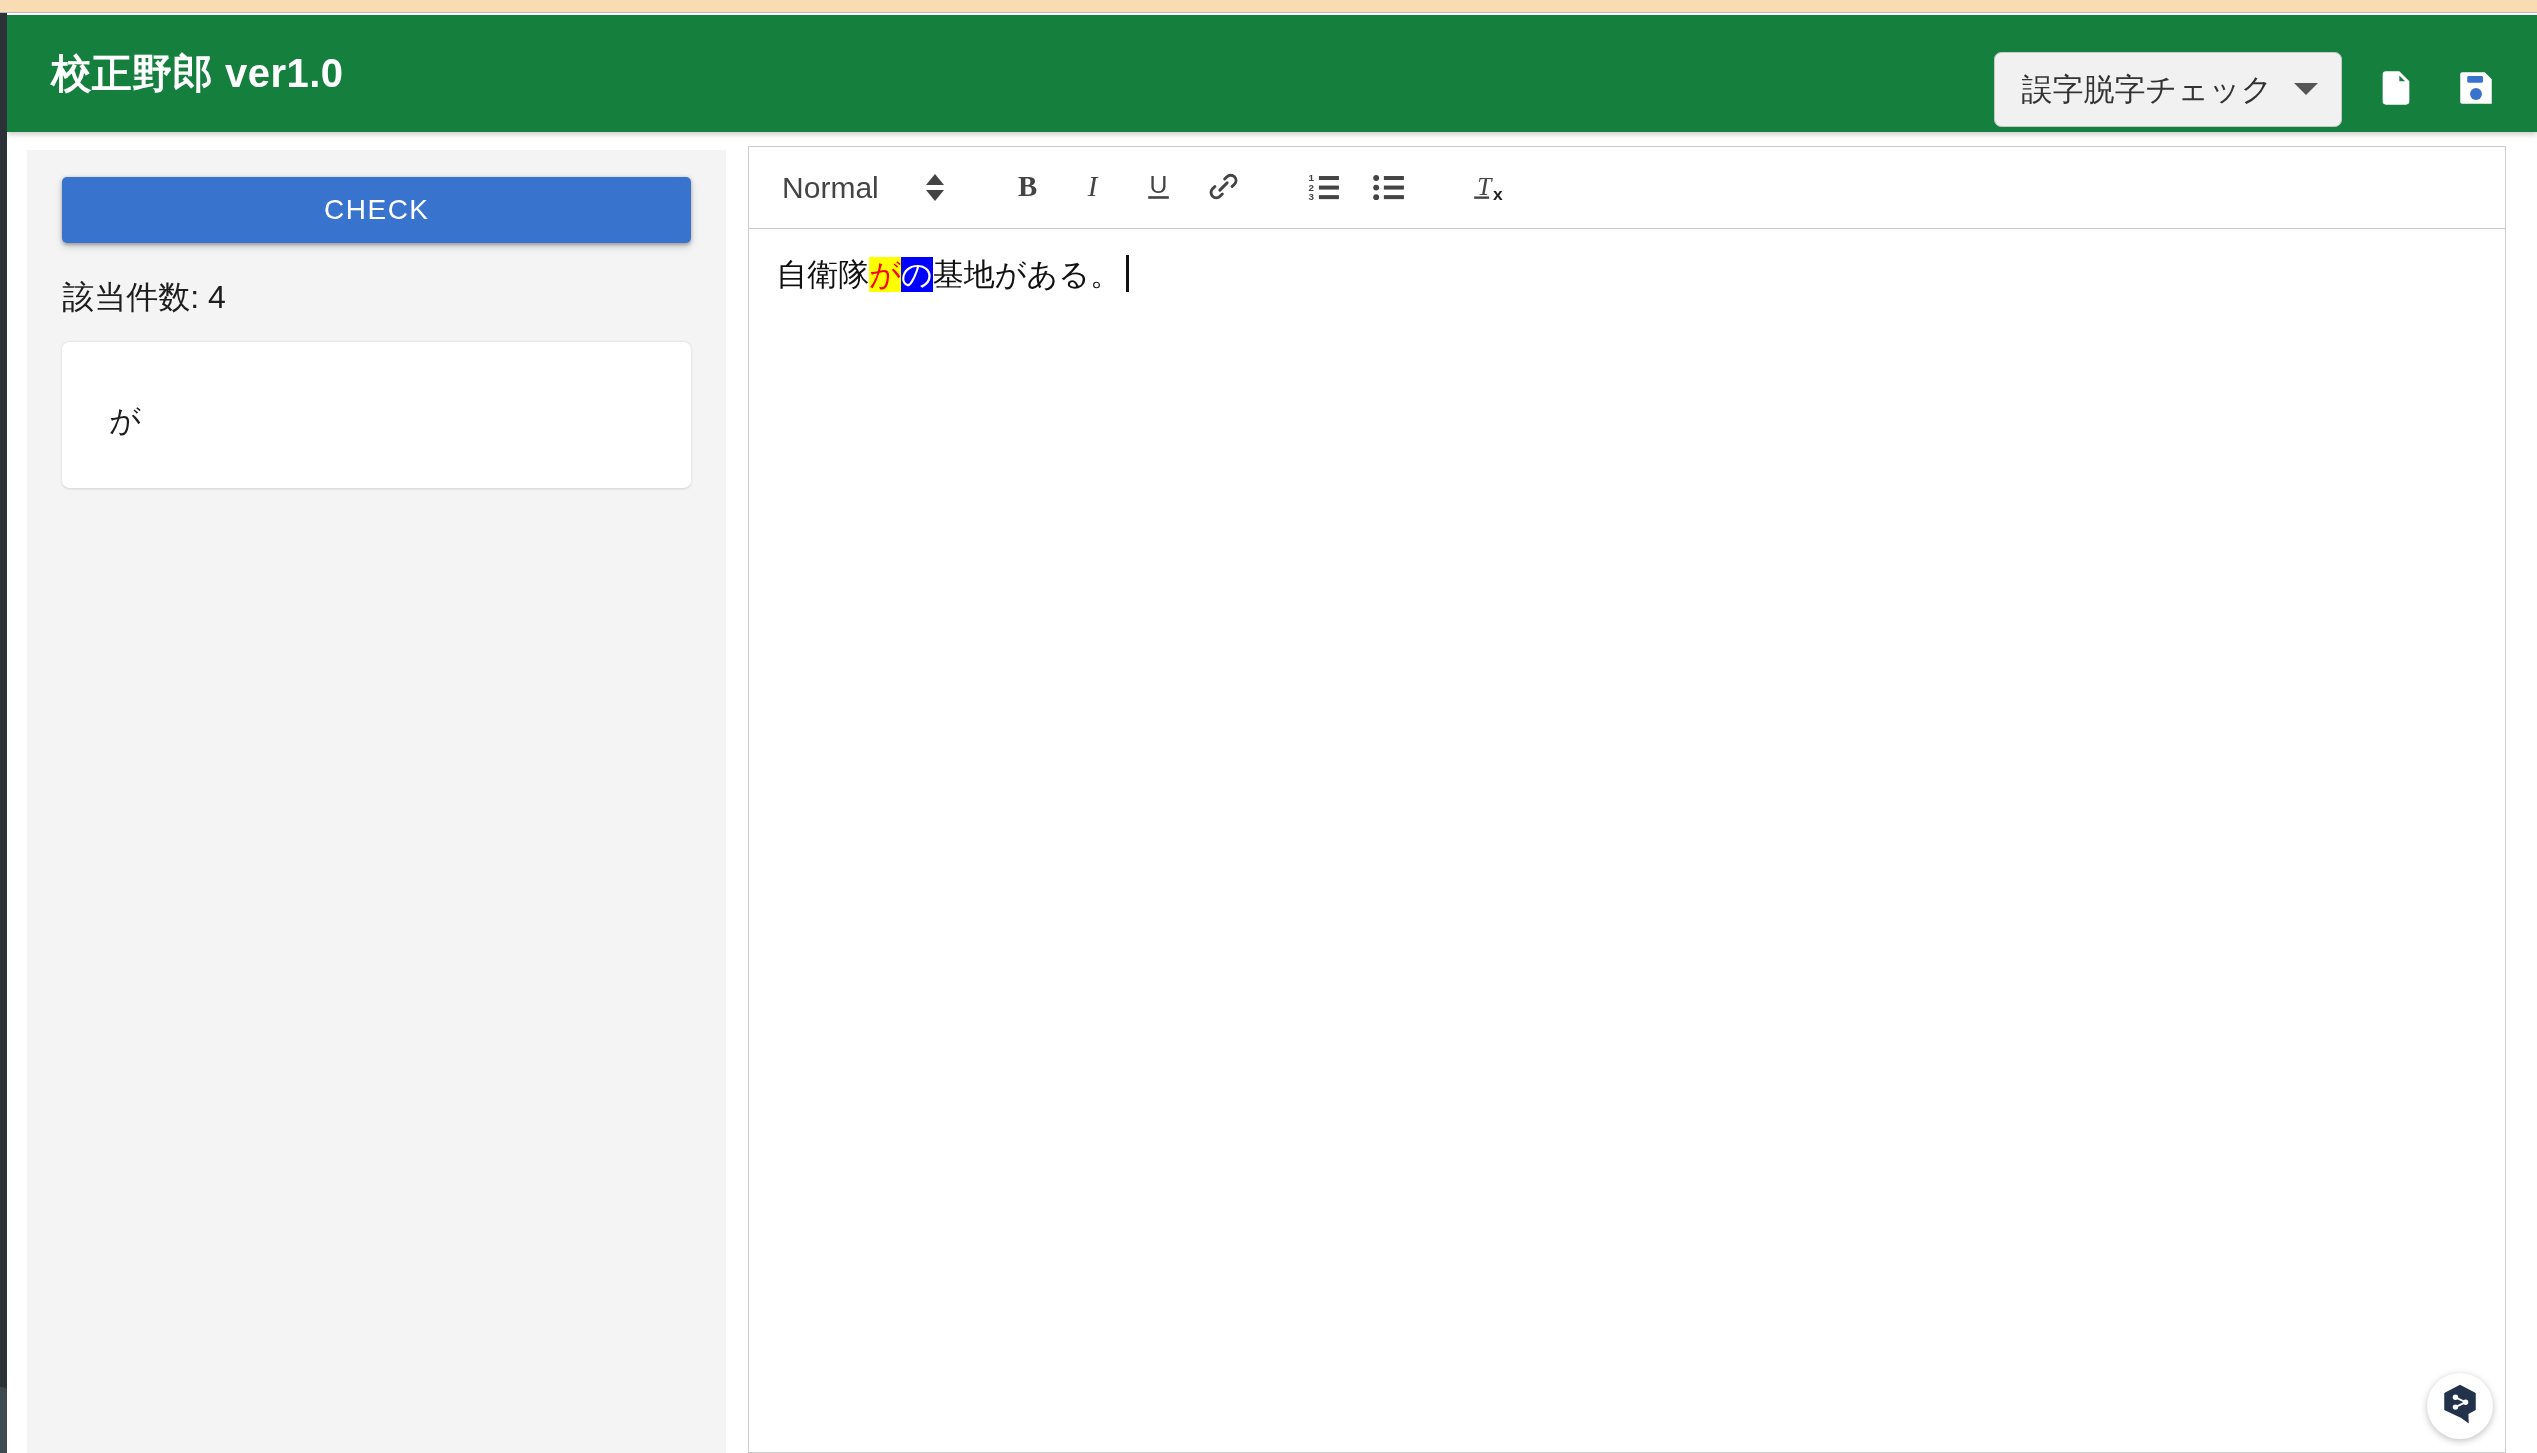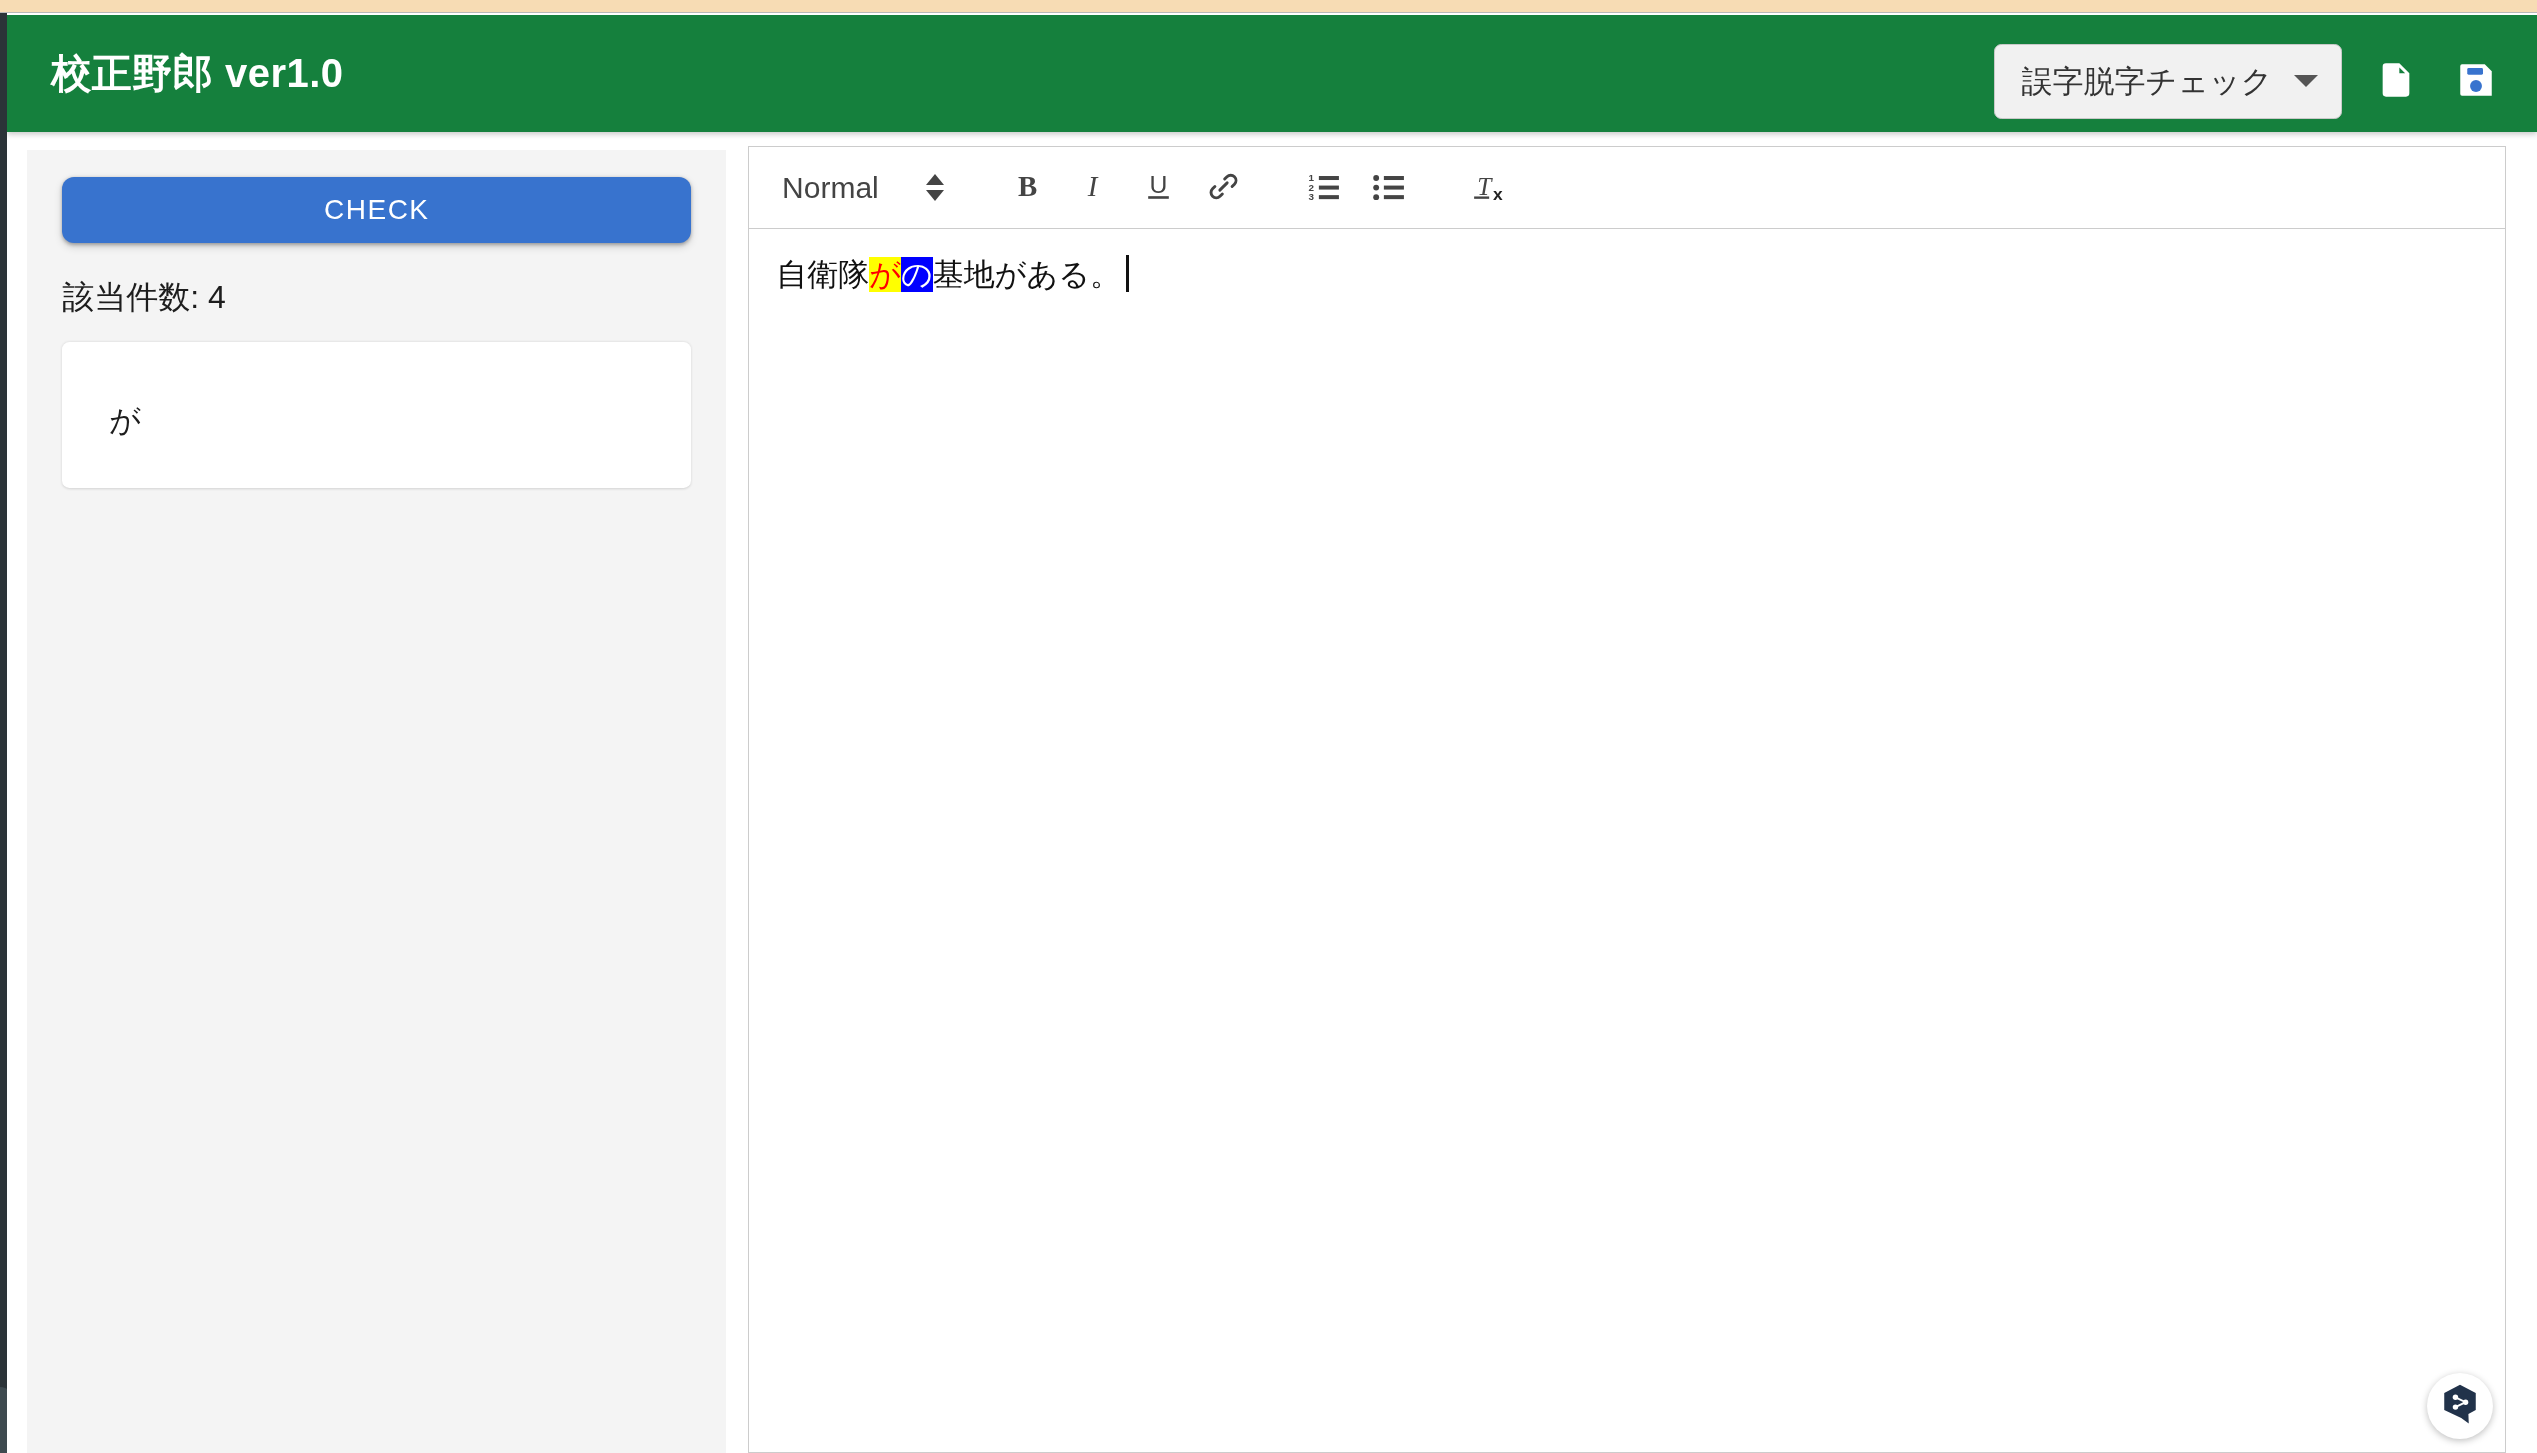--- a/index.html
+++ b/index.html
@@ -62,21 +62,21 @@
     margin-left: 44px;
     color: #ffffff;
     font-size: 40px;
     font-weight: bold;
     letter-spacing: 0.5px;
     white-space: nowrap;
   }
   #header-actions {
     position: absolute;
     right: 37px;
-    top: 8px;
+    top: 16px;
     height: 117px;
     display: flex;
     align-items: center;
     gap: 31px;
   }
   #check-mode-select {
     appearance: none;
     -webkit-appearance: none;
     background: #f1f1f1;
     border: 0.9px solid #c9c9c9;
@@ -127,21 +127,21 @@
     background: #f4f4f4;
     padding: 27px 35px;
   }
   #check-button {
     display: block;
     width: 100%;
     height: 66px;
     background: #3873ce;
     color: #ffffff;
     border: none;
-    border-radius: 12px;
+    border-radius: 5px;
     font-family: "Liberation Sans", "DejaVu Sans", sans-serif;
     font-size: 28px;
     letter-spacing: 1.5px;
     cursor: pointer;
     box-shadow: 0 1.8px 3.7px rgba(0,0,0,0.28), 0 3.7px 8.2px rgba(0,0,0,0.14);
   }
   #result-count {
     margin-top: 35px;
     font-size: 32px;
     color: #1d1d1d;

